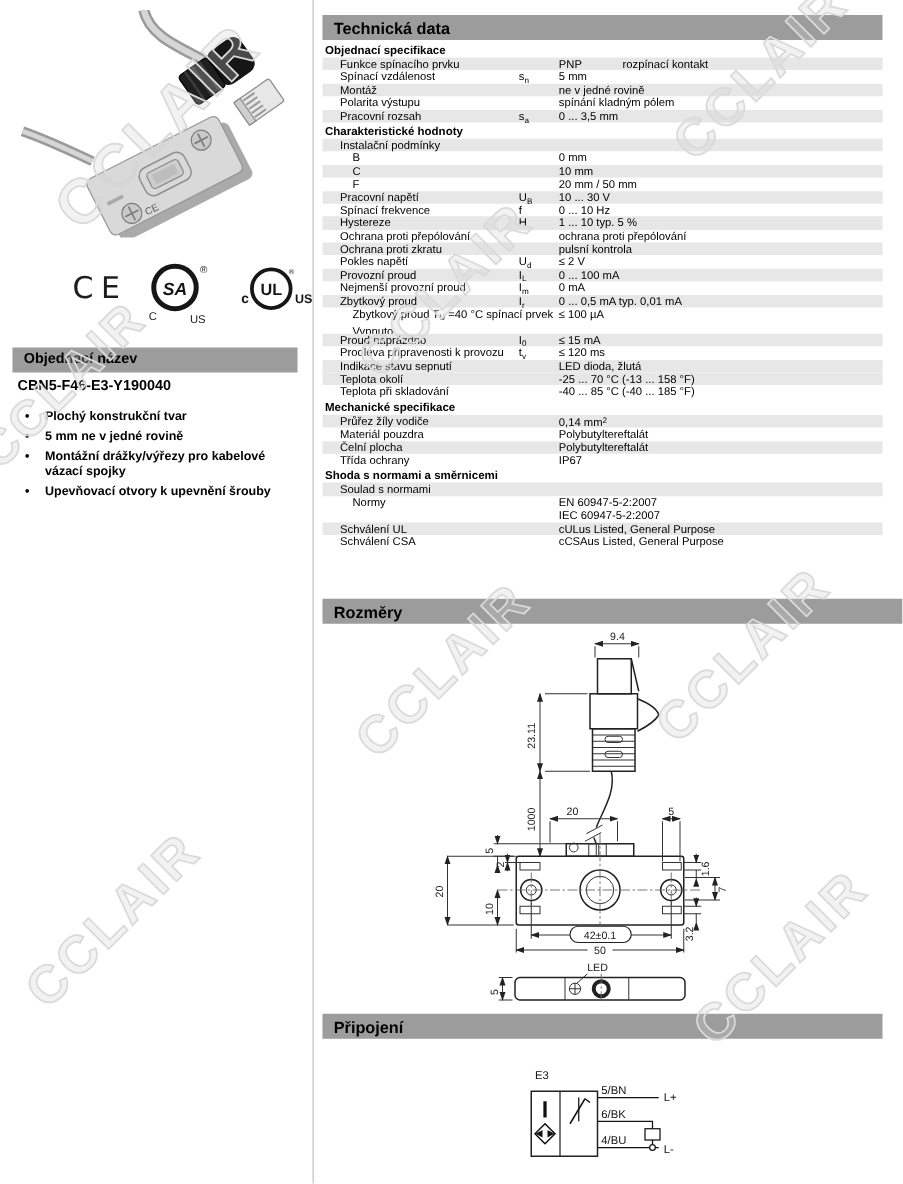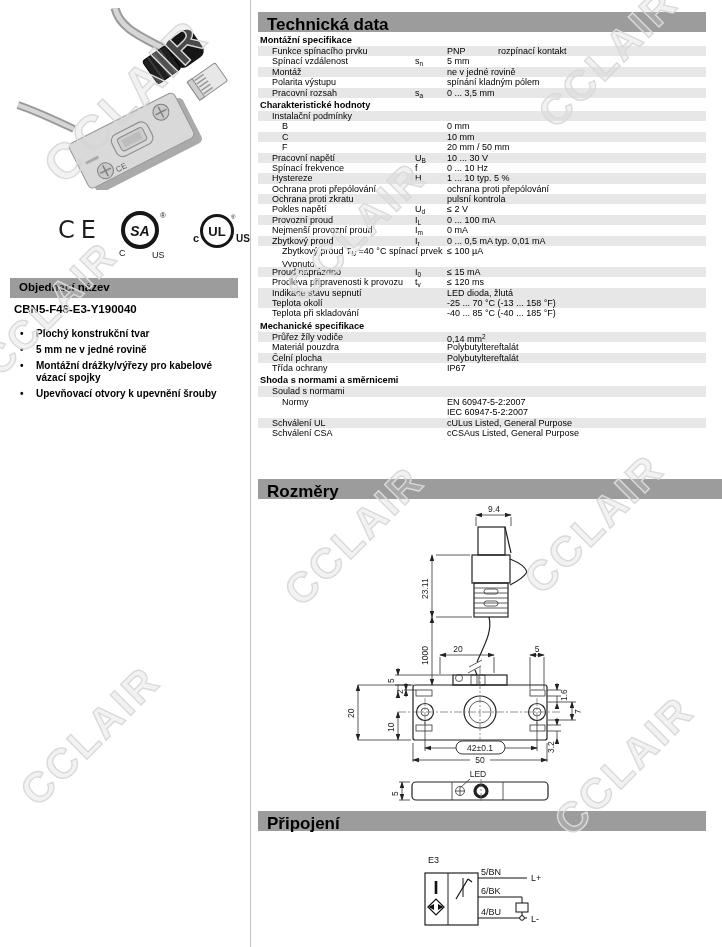--- a/index.html
+++ b/index.html
@@ -13,21 +13,21 @@
   .wm1{left:22px;top:72px;font-size:50px;}
   .wm2{left:520px;top:34px;font-size:42px;}
   .wm3{left:268px;top:208px;font-size:42px;}
   .wm4{left:-34px;top:286px;font-size:40px;}
   .wm5{left:266px;top:512px;font-size:42px;}
   .wm6{left:506px;top:500px;font-size:42px;}
   .wm7{left:2px;top:712px;font-size:42px;}
   .wm8{left:536px;top:742px;font-size:42px;}
   
   .bar{position:absolute;background:#9c9c9c;color:#000;font-weight:bold;box-sizing:border-box;
-       padding:3px 0 0 9px;height:20px;font-size:17px;}
+       padding:3px 0 0 9px;height:20px;font-size:13px;}
   .bar-tech{left:258px;top:12px;width:448px;}
   .bar-dims{left:258px;top:479px;width:528px;}
   .bar-conn{left:258px;top:811px;width:448px;}
   .bar-order{left:10px;top:278px;width:228px;font-size:11.5px;}
   
   #photo{position:absolute;left:10px;top:8px;width:240px;height:182px;}
   #logos{position:absolute;left:10px;top:200px;width:240px;height:62px;}
   .ce-mark{position:absolute;left:48px;top:16px;font-size:24px;letter-spacing:6px;color:#1d1d1d;
            font-family:"DejaVu Sans",sans-serif;}
   #product-code{position:absolute;left:14px;top:303px;font-size:11.5px;font-weight:bold;}
@@ -132,21 +132,21 @@
   <div id="product-code">CBN5-F46-E3-Y190040</div>
   <ul id="bullets">
       <li>Plochý konstrukční tvar</li>
       <li>5 mm ne v jedné rovině</li>
       <li>Montážní drážky/výřezy pro kabelové vázací spojky</li>
       <li>Upevňovací otvory k upevnění šrouby</li>
     </ul>
 
   <div class="bar bar-tech">Technická data</div>
   <div id="tech-rows">
-      <div class="sec-row">Montážní specifikace</div>
+      <div class="sec-row">Objednací specifikace</div>
       <div class="trow shaded">
         <div class="tl">Funkce spínacího prvku</div>
         <div class="ts"></div>
         <div class="tv">PNP</div>
         <div class="tv2">rozpínací kontakt</div>
       </div>
       <div class="trow">
         <div class="tl">Spínací vzdálenost</div>
         <div class="ts">s<sub>n</sub></div>
         <div class="tv">5 mm</div>

